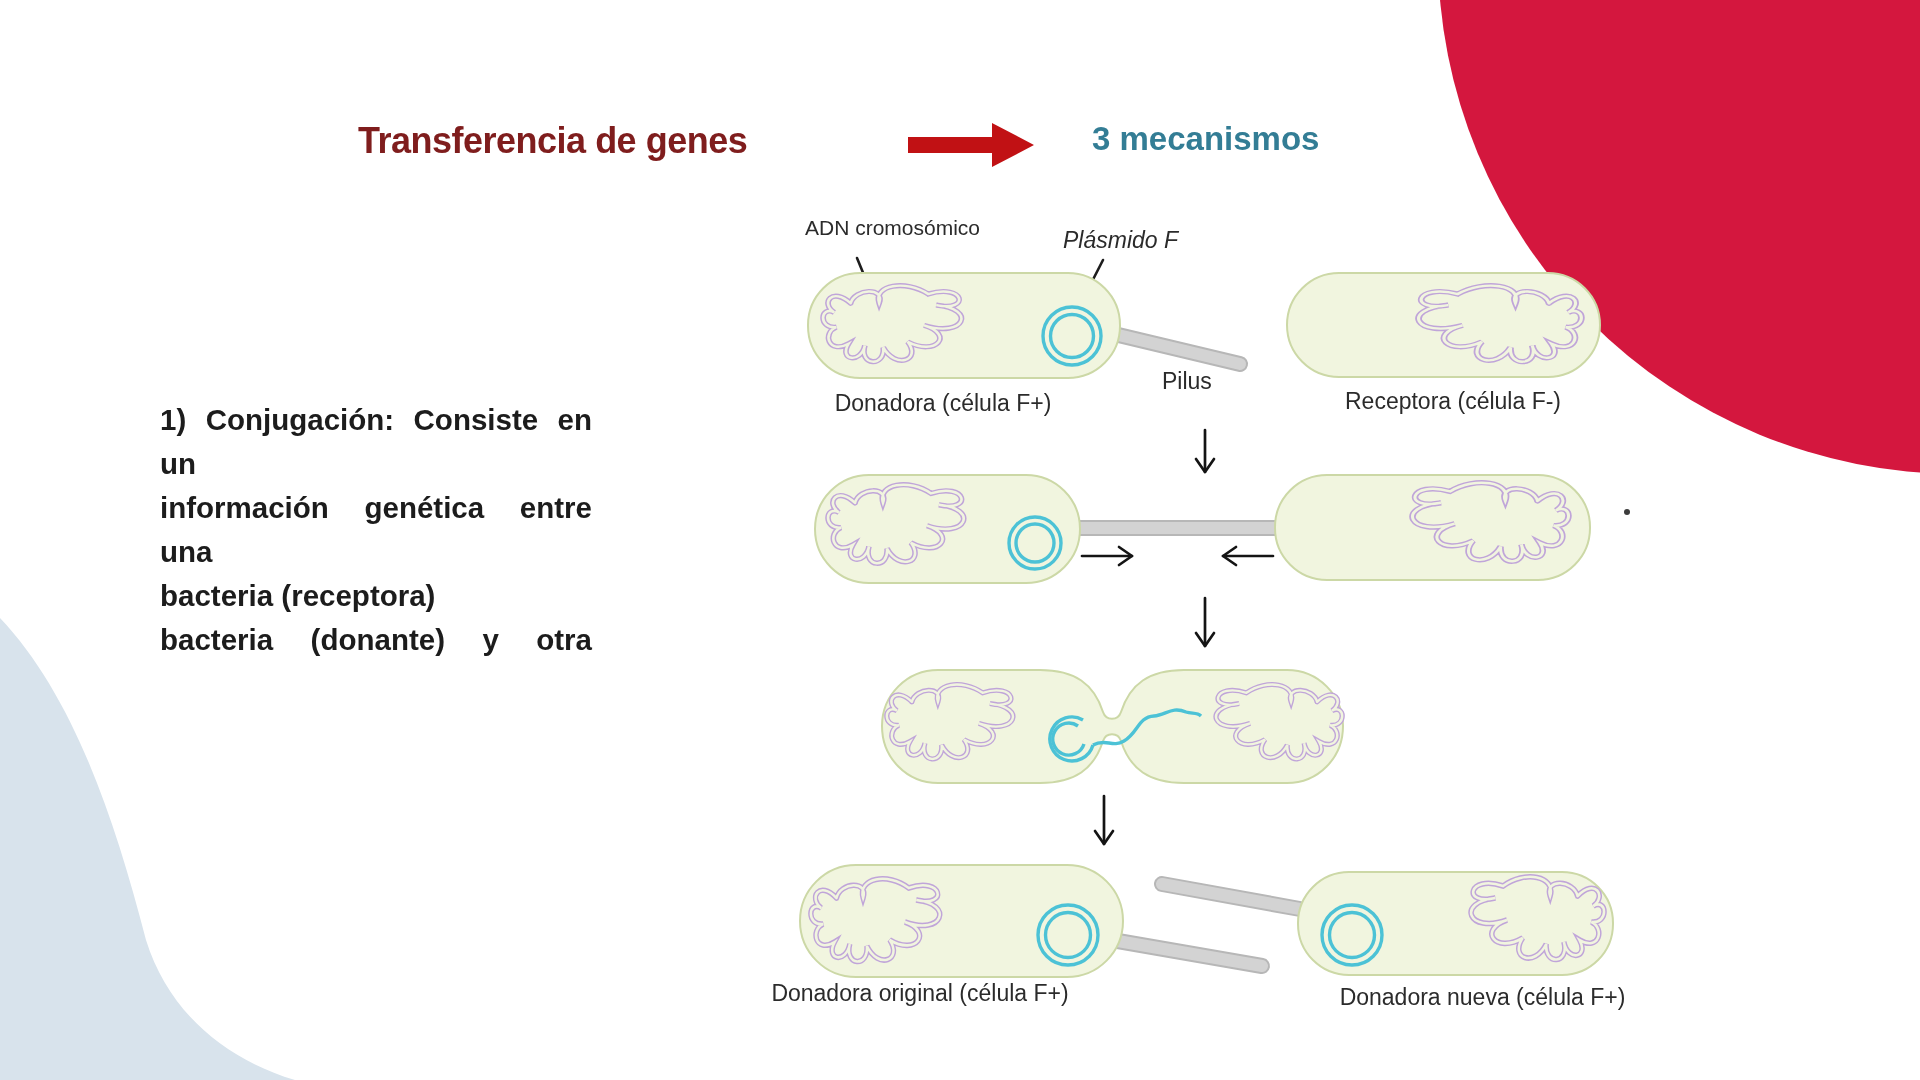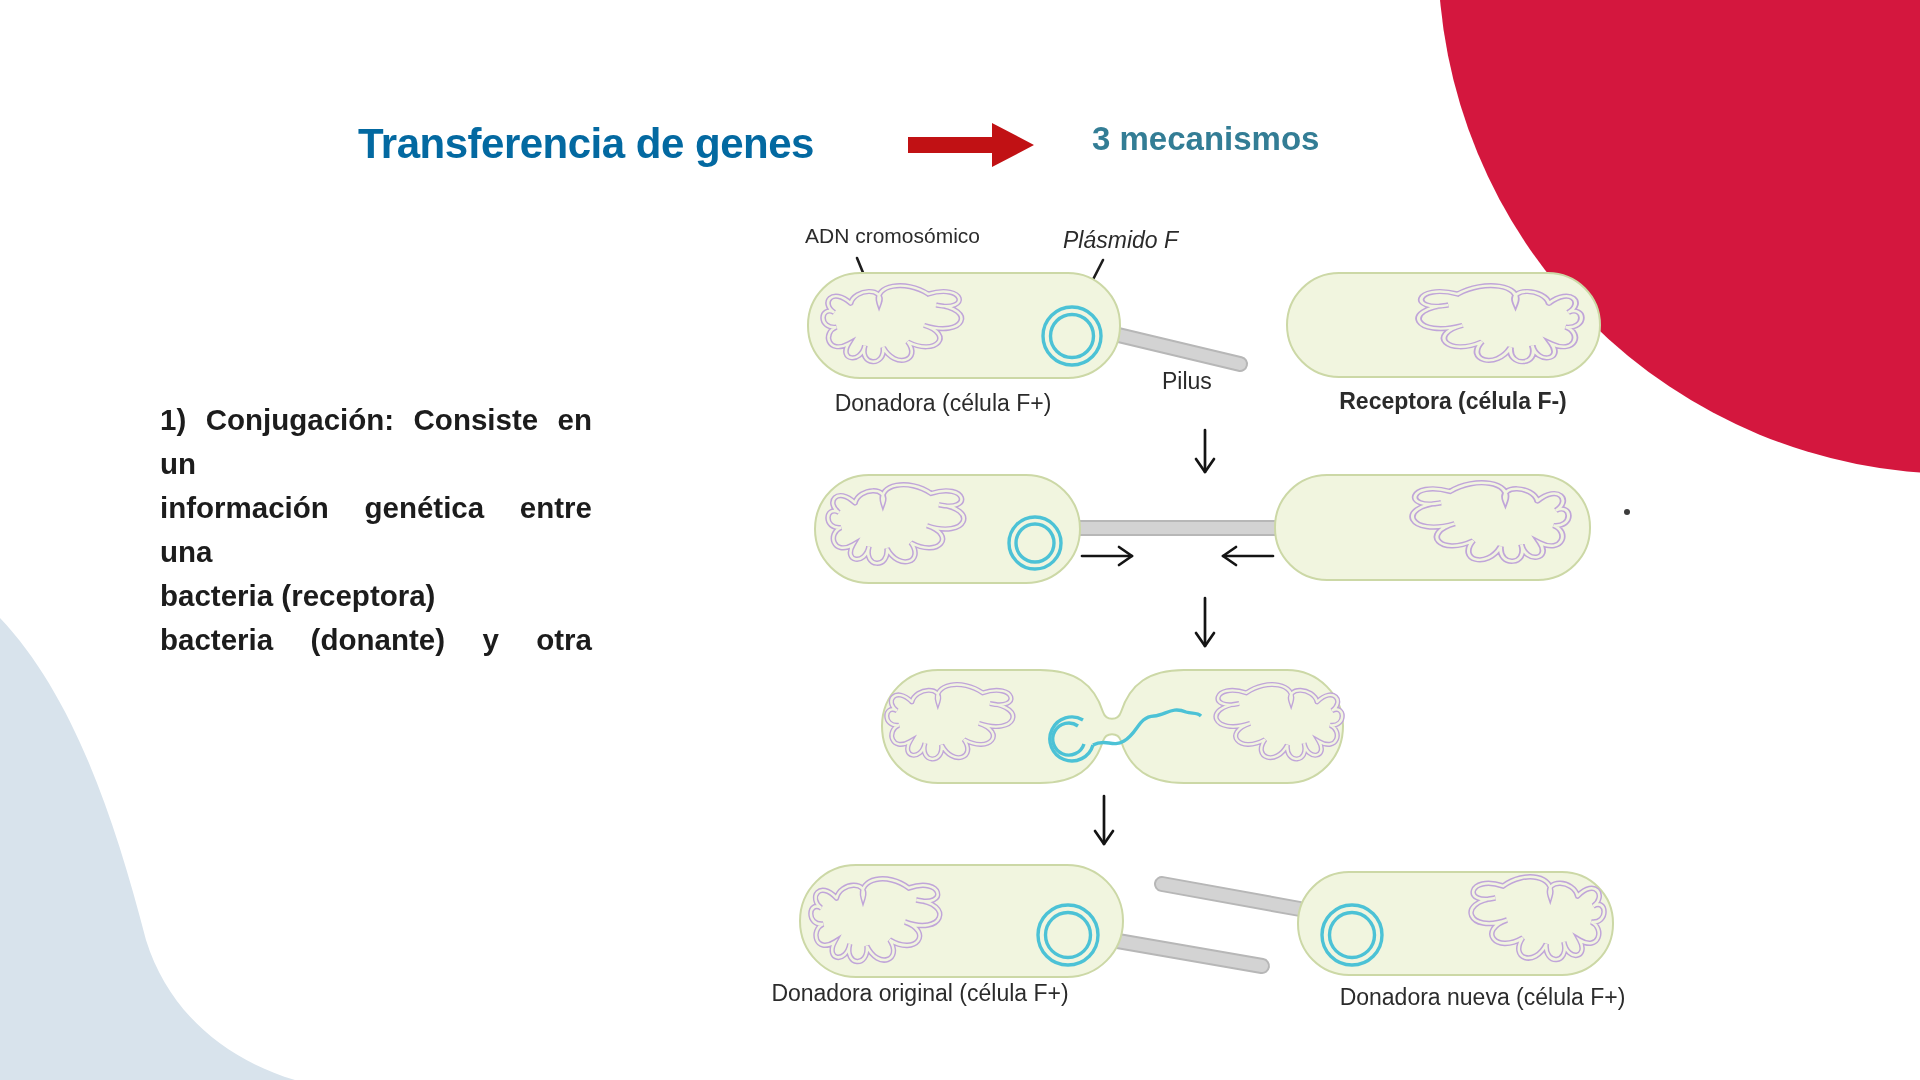--- a/index.html
+++ b/index.html
@@ -1,20 +1,20 @@
 <!DOCTYPE html>
 <html style="--accent-red: #d4173e; --arrow-red: #c11114; --teal: #337d95; --cell-fill: #f1f5df; --cell-stroke: #ccd8a6; --dna-purple: #c0a5d9; --plasmid-teal: #4cc2d6; --pilus-gray: #d3d3d3; --wave-blue: #d8e3ec;"><head>
 <meta charset="utf-8">
 <style>
   html,body{margin:0;padding:0;background:#fff;}
   .stage{position:relative;width:1920px;height:1080px;overflow:hidden;background:#ffffff;
          font-family:"Liberation Sans", sans-serif;}
   svg{position:absolute;left:0;top:0;}
   .txt{position:absolute;color:#1d1d1d;}
-  .title{font-size:42px;font-weight:bold;color:#0369a1;letter-spacing:-0.5px;}
+  .title{font-size:36px;font-weight:bold;color:#7f1d1d;letter-spacing:-0.5px;}
   .subtitle{font-size:33px;font-weight:bold;color:var(--teal,#337d95);}
   .para{width:432px;font-size:29.5px;line-height:44px;color:#1c1c1c;}
   .para .line{text-align:justify;text-align-last:justify;font-weight:bold;}
   .para .line.last{text-align-last:left;}
   .dlabel{font-size:23px;color:#2b2b2b;white-space:nowrap;}
   .dlabel.center{text-align:center;white-space:nowrap;}
   .small{font-size:21px;}
   
   .cell{fill:var(--cell-fill,#f1f5df);stroke:var(--cell-stroke,#ccd8a6);stroke-width:2;}
   .dna-outer{fill:none;stroke:var(--dna-purple,#c0a5d9);stroke-width:5.6;stroke-linecap:round;}
@@ -158,21 +158,21 @@
   <div class="txt title" style="left:358px;top:120px;">Transferencia de genes</div>
   <div class="txt subtitle" style="left:1092px;top:120px;">3 mecanismos</div>
 
   <div class="txt para" style="left:160px;top:398px;">
     <div class="line">1) Conjugación: Consiste en un</div>
     <div class="line">información genética entre una</div>
     <div class="line last">bacteria (receptora)</div>
     <div class="line">bacteria (donante) y otra</div>
   </div>
 
-  <div class="txt dlabel small" style="left:805px;top:224px;text-align:center;">ADN cromosómico</div>
+  <div class="txt dlabel small" style="left:805px;top:216px;text-align:center;">ADN cromosómico</div>
   <div class="txt dlabel" style="left:1063px;top:227px;font-style:italic;">Plásmido F</div>
   <div class="txt dlabel" style="left:1162px;top:368px;">Pilus</div>
   <div class="txt dlabel center" style="left:808px;width:270px;top:390px;">Donadora (célula F+)</div>
-  <div class="txt dlabel center" style="left:1318px;width:270px;top:388px;font-weight:bold;">Receptora (célula F-)</div>
+  <div class="txt dlabel center" style="left:1318px;width:270px;top:388px;">Receptora (célula F-)</div>
   <div class="txt dlabel center" style="left:770px;width:300px;top:980px;text-align:center;">Donadora original (célula F+)</div>
   <div class="txt dlabel center" style="left:1315px;width:335px;top:984px;">Donadora nueva (célula F+)</div>
 
 </div>
 
 </body></html>

